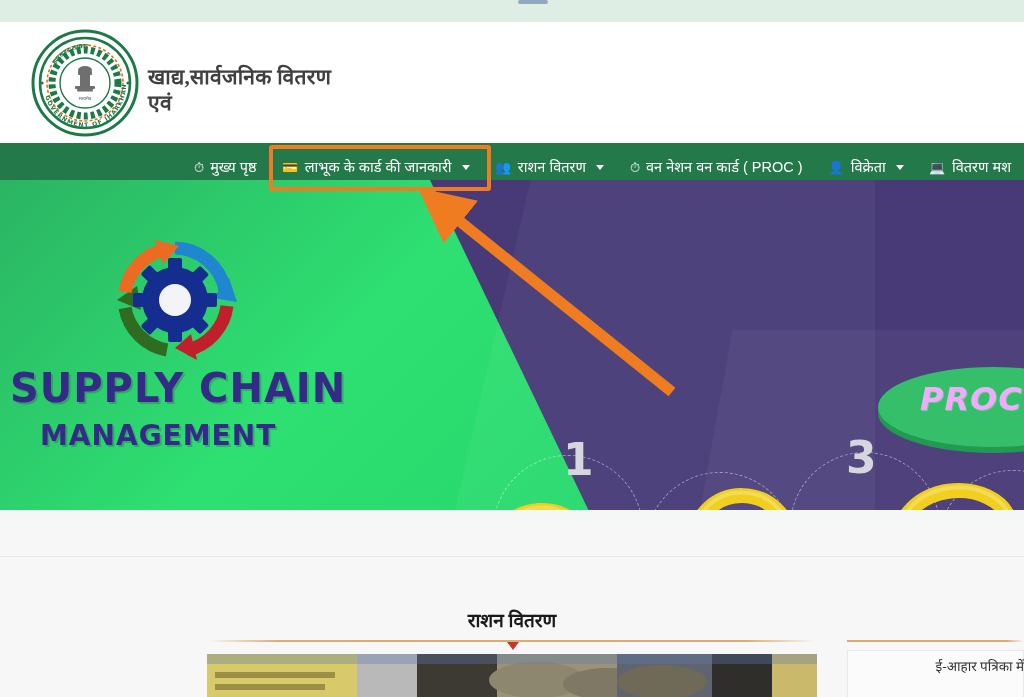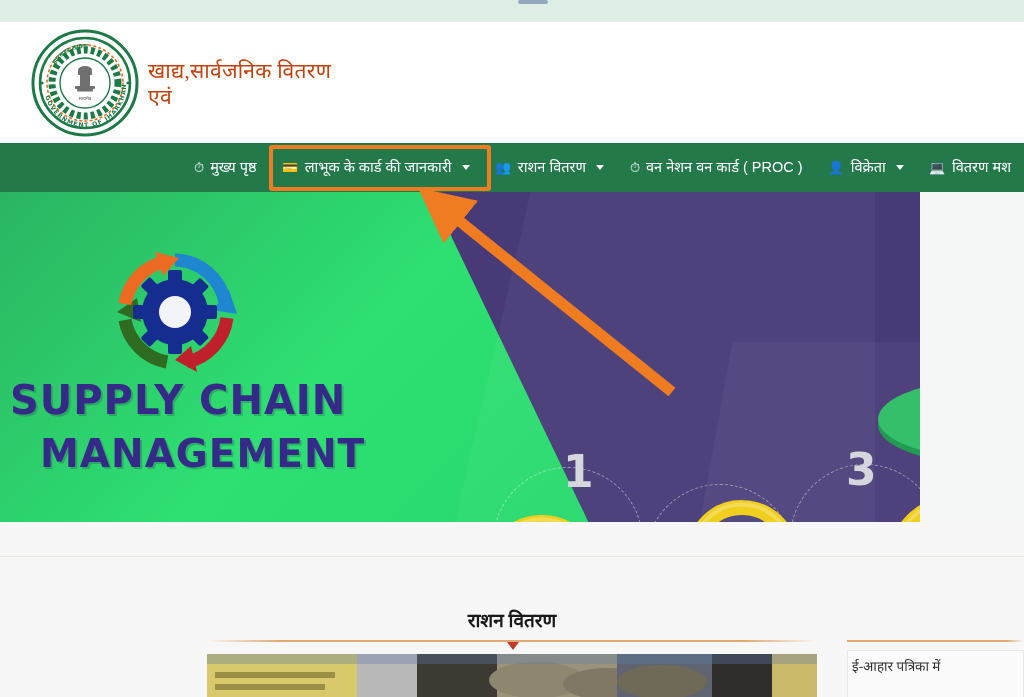--- a/index.html
+++ b/index.html
@@ -23,23 +23,23 @@
   
   .header{
     position:absolute; left:0; top:22px; width:1024px; height:121px;
     background:#ffffff;
     display:flex; align-items:center;
   }
   .emblem{
     position:absolute; left:30px; top:6px; width:110px; height:110px;
   }
   .header-title{
-    position:absolute; left:148px; top:36px; width:420px;
-    color:#c2410c;
-    font-weight:normal;
+    position:absolute; left:148px; top:42px; width:420px;
+    color:#404040;
+    font-weight:bold;
     font-size:21px;
     line-height:1.24;
     letter-spacing:.3px;
     text-align:left;
     font-family:"Liberation Serif", serif;
   }
   .header-title .l2{ padding-right:128px; }
 
   
   .navbar{
@@ -71,21 +71,21 @@
   
   .nav-item.highlight{ position:relative; }
   .hl-box{
     position:absolute; left:269px; top:145px; width:222px; height:46px;
     border:4px solid #f07c22; border-radius:3px;
     pointer-events:none; z-index:40;
   }
 
   
   .banner{
-    position:absolute; left:0; top:192px; width:920px; height:330px;
+    position:absolute; left:0; top:180px; width:1024px; height:330px;
     overflow:hidden;
     background:#473a77;
   }
   .banner-green{
     position:absolute; left:0; top:0; width:590px; height:330px;
     background:linear-gradient(135deg,#2bb463 0%, #2ee072 55%, #27d96c 100%);
   }
   .banner-green-diag{
     position:absolute; left:430px; top:0; width:360px; height:330px;
     background:#473a77;
@@ -108,32 +108,32 @@
   .scm-title{
     position:absolute; left:10px; top:188px; width:430px;
     color:#362a88;
     font-weight:bold;
     font-size:40px;
     line-height:1.0;
     letter-spacing:1px;
     text-shadow:2px 2px 0 rgba(40,20,80,.22);
     font-family:"DejaVu Sans", sans-serif;
   }
-  .scm-title .ln2{ font-size:39px; padding-left:30px; display:block; margin-top:14px;}
+  .scm-title .ln2{ font-size:28px; padding-left:30px; display:block; margin-top:14px;}
 
   
   .proc-ellipse{
     position:absolute; left:878px; top:187px; width:230px; height:80px;
     background:#35bf6a; border-radius:50%;
     box-shadow:0 6px 0 #239a52;
     z-index:6;
   }
   .proc-text{
     position:absolute; left:920px; top:200px;
-    color:#fdba74; font-size:32px; font-weight:bold; font-style:italic;
+    color:#f0abfc; font-size:32px; font-weight:bold; font-style:italic;
     letter-spacing:1px; z-index:7;
     font-family:"DejaVu Sans", sans-serif;
     text-shadow:1px 1px 0 rgba(255,255,255,.25);
   }
 
   
   .flow{ position:absolute; left:470px; top:192px; width:554px; height:330px; z-index:4;}
   .step-num{
     position:absolute; color:#d6d6dd; font-size:44px; font-weight:bold;
     font-family:"DejaVu Sans", sans-serif; z-index:5;
@@ -177,21 +177,21 @@
   .card-right{
     position:absolute; left:847px; top:128px; width:177px; height:48px;
     background:#fbfbfb; border:1px solid #e9e9e9; border-left:1px solid #e9e9e9;
   }
   .card-right-rule{
     position:absolute; left:847px; top:118px; width:177px; height:2px;
     background:linear-gradient(90deg,#e0a96d,#e0a96d 90%,#f7f7f7);
   }
   .card-right-text{
     position:absolute; left:852px; top:135px; width:172px;
-    text-align:left; color:#333; font-size:13.5px; line-height:1.5;
+    text-align:right; color:#333; font-size:13.5px; line-height:1.5;
     font-family:"Liberation Serif", serif;
     white-space:nowrap; overflow:hidden;
   }
 </style>
 </head>
 <body>
 
 <div class="top-strip">
   <div class="top-scrollbit"></div>
 </div>

